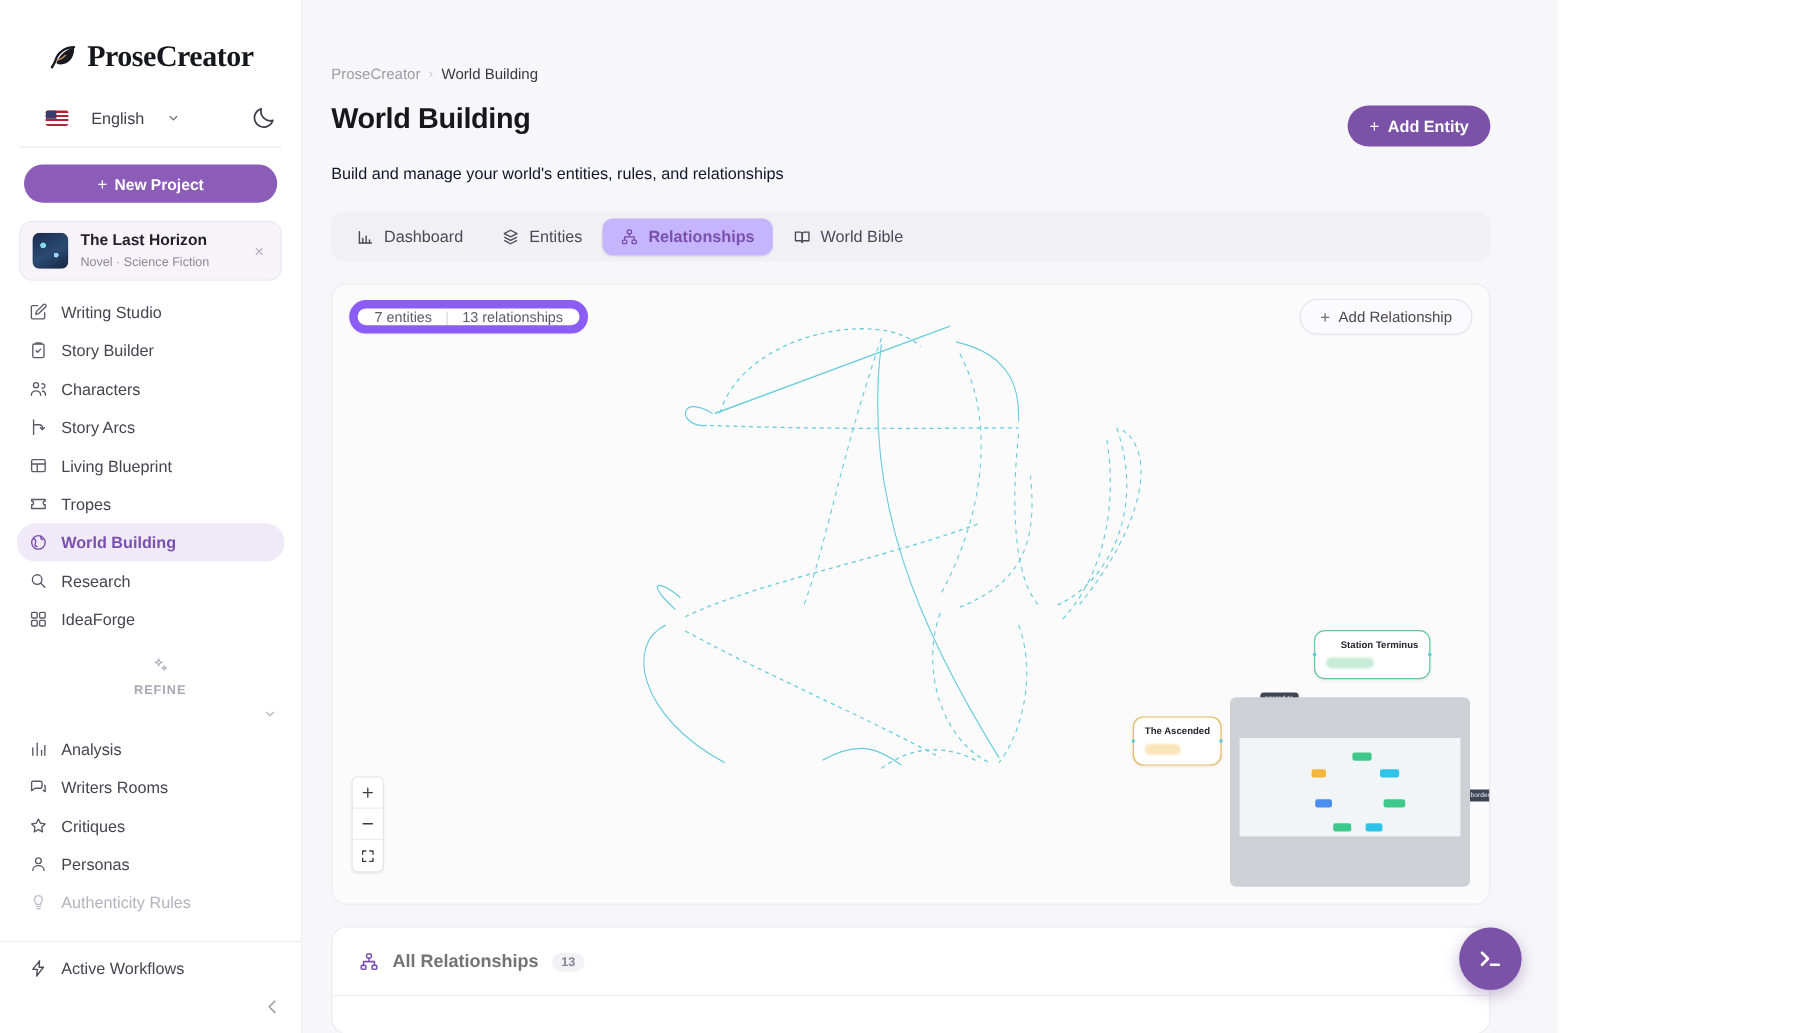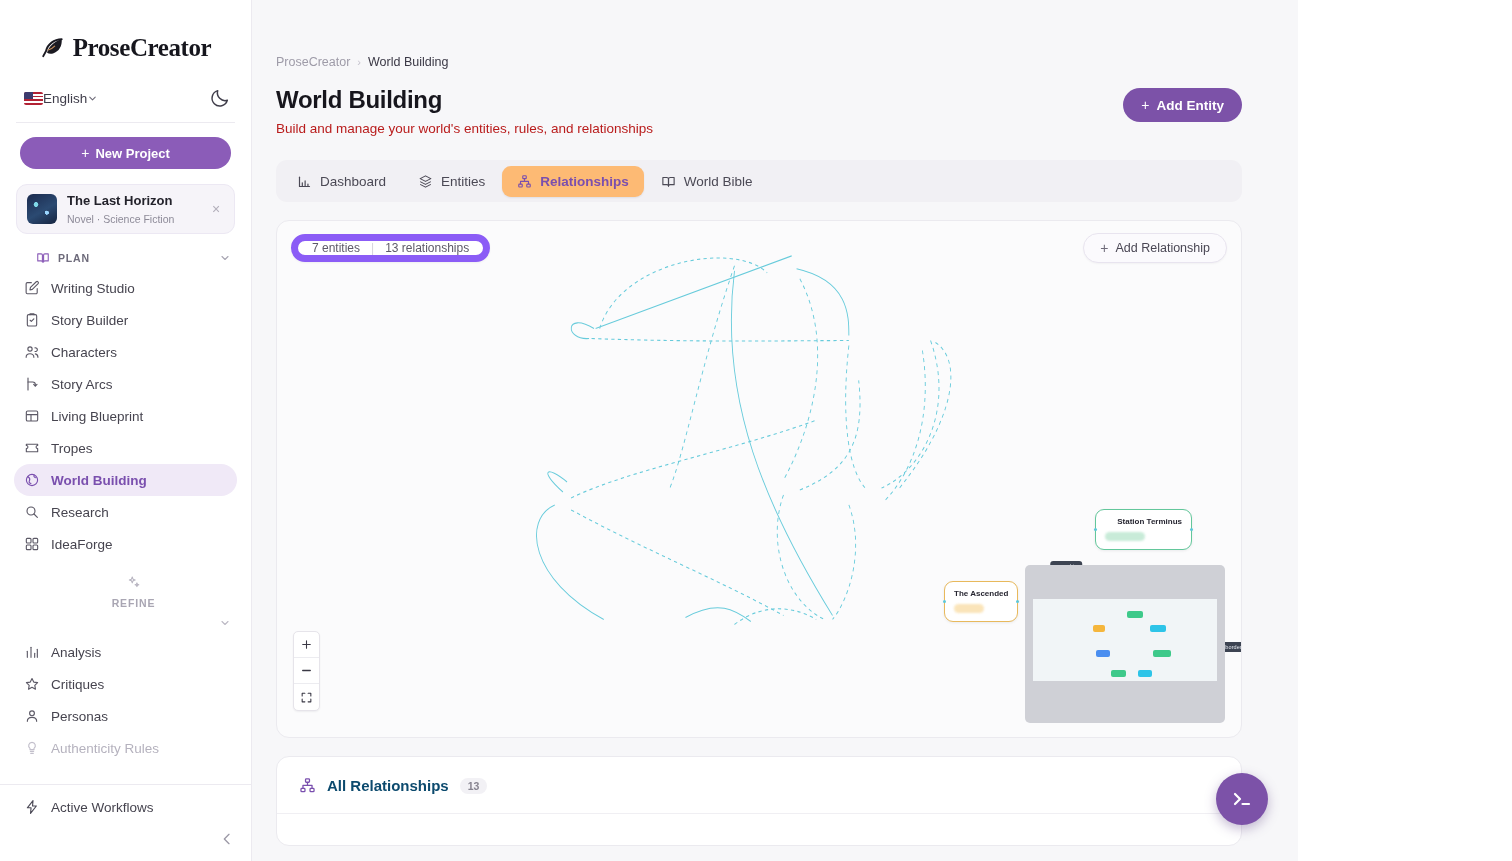--- a/index.html
+++ b/index.html
@@ -19,22 +19,22 @@
   .logo-row {
     display: flex; align-items: center; justify-content: center;
     gap: 7px; padding: 34px 0 16px 0;
   }
   .logo-feather { width: 26px; height: 28px; flex: none; }
   .logo-text {
     font-size: 25px; font-weight: 700; color: #16161d;
     letter-spacing: -0.4px; font-family: "Liberation Serif", serif;
   }
   .lang-row {
-    display: flex; align-items: center; padding: 4px 20px 0 24px;
-    gap: 0; height: 36px;
+    display: flex; align-items: center; padding: 4px 20px 0 38px;
+    gap: 19px; height: 36px;
   }
   .flag {
     width: 19px; height: 13px; border-radius: 2px; flex: none;
     background: linear-gradient(to bottom,
       #b22234 0 14%, #fff 14% 28%, #b22234 28% 42%, #fff 42% 56%,
       #b22234 56% 70%, #fff 70% 84%, #b22234 84% 100%);
     position: relative; overflow: hidden;
   }
   .flag::before {
     content: ""; position: absolute; left: 0; top: 0;
@@ -126,41 +126,41 @@
   .bc-root { color: #9e9ba8; cursor: pointer; }
   .bc-sep { color: #c5c2cd; font-size: 11px; }
   .bc-current { color: #3a3845; }
 
   .title-row {
     display: flex; align-items: flex-start; margin-top: 17px;
   }
   .page-title {
     font-size: 24px; font-weight: 700; color: #17161d; letter-spacing: -0.3px;
   }
-  .page-sub { font-size: 13.5px; color: #b91c1c; margin-top: 7px; }
+  .page-sub { font-size: 13.5px; color: #0f172a; margin-top: 23px; }
   .add-entity {
     margin-left: auto; margin-top: 2px; height: 34px; padding: 0 18px;
     border-radius: 17px; background: #7c52a8; color: #fff;
     font-size: 13.5px; font-weight: 600; border: none; cursor: pointer;
     display: flex; align-items: center; gap: 7px;
   }
 
   .tabbar {
     margin-top: 24px; height: 42px; background: #f1f0f4;
     border-radius: 11px; display: flex; align-items: center;
     padding: 0 6px; gap: 2px;
   }
   .tab {
     display: flex; align-items: center; gap: 8px; height: 31px;
     padding: 0 15px; border-radius: 9px; font-size: 13.5px;
     color: #4b4955; cursor: pointer; font-weight: 500;
   }
   .tab .ti { width: 15px; height: 15px; flex: none; }
   .tab.active {
-    background: #fdba74; color: #7a4fae; font-weight: 600;
+    background: #c4b5fd; color: #7a4fae; font-weight: 600;
     box-shadow: 0 1px 2px rgba(20,18,30,.07);
   }
   .tab.active .ti svg { stroke: #7a4fae; }
 
   
   .graph-card {
     margin-top: 18px; height: 518px; background: #fbfbfc;
     border: 1px solid #ebeaef; border-radius: 13px;
     position: relative; overflow: hidden;
   }
@@ -239,21 +239,21 @@
   
   .rel-card {
     margin-top: 18px; background: #fff; border: 1px solid #ebeaef;
     border-radius: 13px; height: 90px;
   }
   .rel-head {
     display: flex; align-items: center; gap: 11px; padding: 20px 22px 19px 22px;
     border-bottom: 1px solid #f0eff3;
   }
   .rel-head .ri { width: 17px; height: 17px; flex: none; }
-  .rel-title { font-size: 15px; font-weight: 700; color: #0c4a6e; }
+  .rel-title { font-size: 15px; font-weight: 700; color: #737373; }
   .rel-count {
     background: #f2f1f5; color: #86838f; font-size: 10.5px;
     border-radius: 9px; padding: 2px 8px; font-weight: 600;
   }
 
   .fab {
     position: absolute; right: 30px; bottom: 36px;
     width: 52px; height: 52px; border-radius: 50%; background: #7c52a8;
     display: flex; align-items: center; justify-content: center;
     cursor: pointer; box-shadow: 0 4px 12px rgba(90,60,130,.35); z-index: 20;
@@ -296,32 +296,20 @@
       <span class="project-thumb"></span>
       <span class="project-info">
         <span class="project-title">The Last Horizon</span>
         <span class="project-sub">Novel · Science Fiction</span>
       </span>
       <span class="card-close">×</span>
     </div>
 
     <nav class="nav-scroll">
 
-      <div class="group-head plan">
-        <span class="gi">
-          <svg viewBox="0 0 24 24" width="14" height="14" fill="none" stroke-width="1.9" stroke-linecap="round" stroke-linejoin="round">
-            <path d="M3 5h6a2 2 0 012 2v12a2 2 0 00-2-2H3z"></path>
-              <path d="M21 5h-6a2 2 0 00-2 2v12a2 2 0 012-2h6z"></path>
-          </svg>
-        </span>
-        <span class="group-title">PLAN</span>
-        <svg class="chev" viewBox="0 0 24 24">
-          <path d="M6 9l6 6 6-6" stroke="#a8a5b2" stroke-width="2.2" fill="none" stroke-linecap="round" stroke-linejoin="round"></path>
-        </svg>
-      </div>
 
       <div class="nav-item">
         <span class="ni">
           <svg viewBox="0 0 24 24" width="16" height="16" fill="none" stroke="#5c5966" stroke-width="1.7" stroke-linecap="round" stroke-linejoin="round">
             <path d="M11 4H5a1.8 1.8 0 00-1.8 1.8v13A1.8 1.8 0 005 20.6h13a1.8 1.8 0 001.8-1.8V13"></path>
               <path d="M18.4 2.6a2 2 0 012.8 2.8L12.5 14l-3.6.8.8-3.6z"></path>
           </svg>
         </span>
         <span>Writing Studio</span>
       </div>
@@ -430,20 +418,29 @@
           <svg viewBox="0 0 24 24" width="16" height="16" fill="none" stroke="#5c5966" stroke-width="1.7" stroke-linecap="round">
             <path d="M5 20V11"></path>
               <path d="M10.5 20V5"></path>
               <path d="M16 20v-6"></path>
               <path d="M20 20V8"></path>
           </svg>
         </span>
         <span>Analysis</span>
       </div>
 
+      <div class="nav-item">
+        <span class="ni">
+          <svg viewBox="0 0 24 24" width="16" height="16" fill="none" stroke="#5c5966" stroke-width="1.7" stroke-linejoin="round">
+            <path d="M3.5 6.2A1.7 1.7 0 015.2 4.5h9.6a1.7 1.7 0 011.7 1.7v5.4a1.7 1.7 0 01-1.7 1.7H8l-4.5 3z"></path>
+              <path d="M19 9.5a1.7 1.7 0 011.5 1.7v6.4l-3-2.2"></path>
+          </svg>
+        </span>
+        <span>Writers Rooms</span>
+      </div>
 
       <div class="nav-item">
         <span class="ni">
           <svg viewBox="0 0 24 24" width="16" height="16" fill="none" stroke="#5c5966" stroke-width="1.7" stroke-linejoin="round">
             <path d="M12 3.8l2.6 5.3 5.8.8-4.2 4.1 1 5.8-5.2-2.8-5.2 2.8 1-5.8L3.6 9.9l5.8-.8z"></path>
           </svg>
         </span>
         <span>Critiques</span>
       </div>
 

